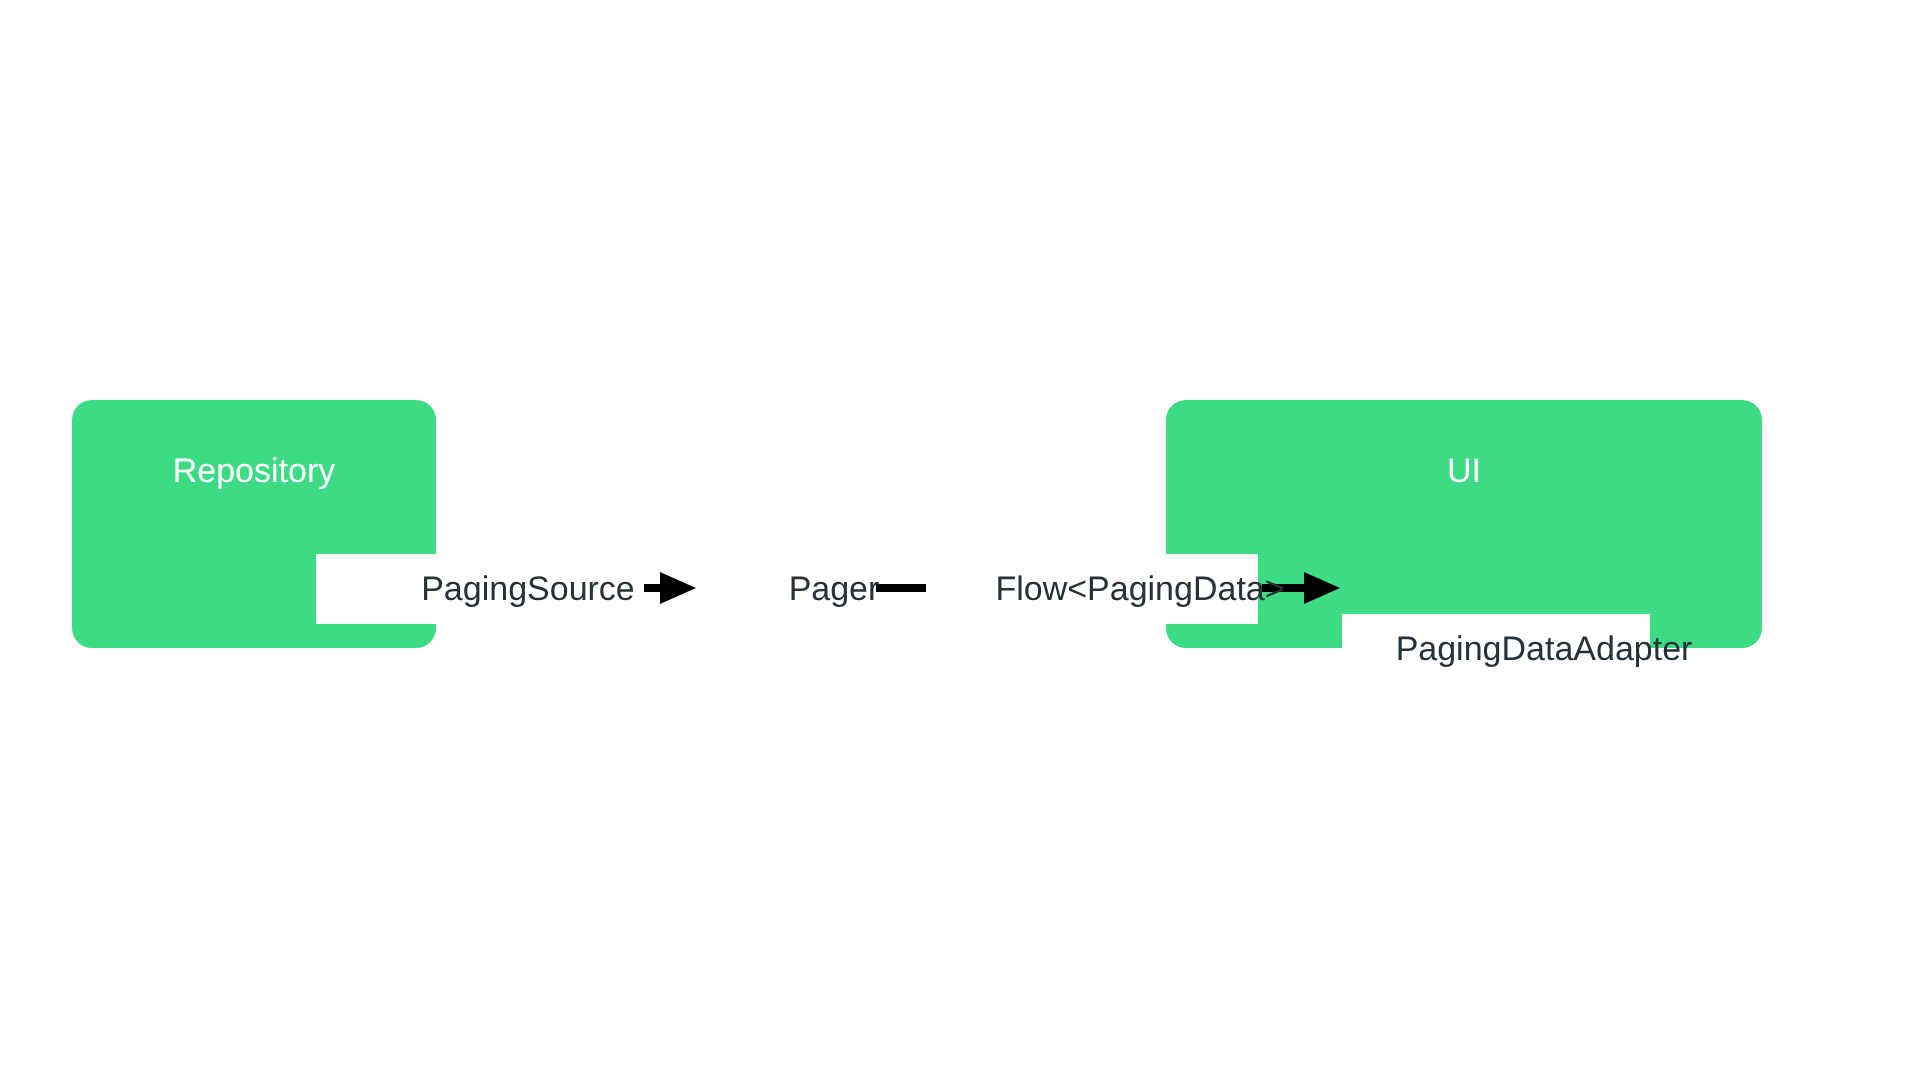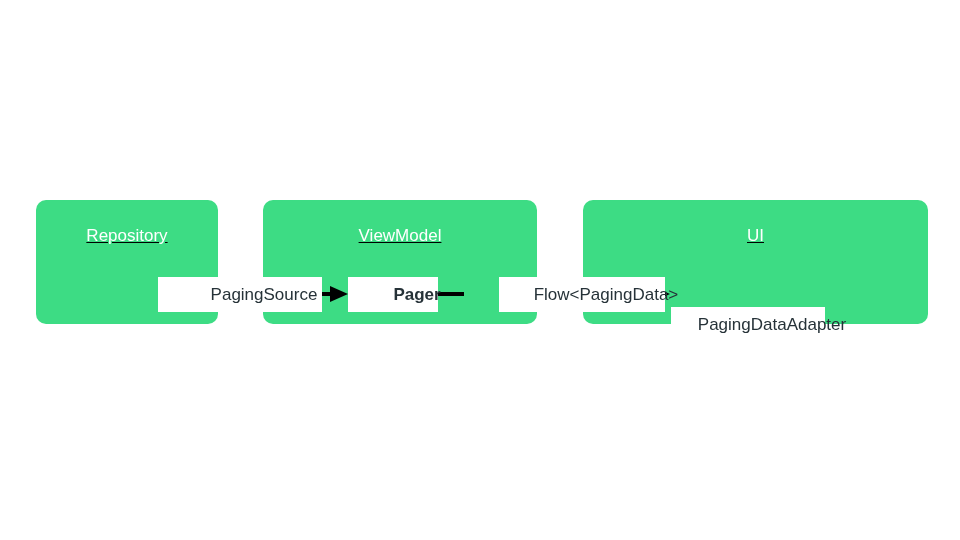--- a/index.html
+++ b/index.html
@@ -21,25 +21,24 @@
     position: relative;
     width: 960px; height: 540px;
   }
   .container-box {
     position: absolute;
     top: 200px;
     height: 124px;
     background: var(--green);
     border-radius: 10px;
     z-index: 1;
-    text-decoration: underline;
   }
   #box-repository { left: 36px;  width: 182px; }
   #box-viewmodel  { left: 263px; width: 274px; }
-  #box-ui         { left: 583px; width: 345px; }
+  #box-ui         { left: 583px; width: 298px; }
   .container-title {
     margin-top: 26px;
     text-align: center;
     color: var(--title-light);
     font-size: 17px;
     line-height: 20px;
   }
   .node {
     position: absolute;
     top: 277px;
@@ -48,22 +47,22 @@
     color: var(--text-dark);
     font-size: 17px;
     display: flex;
     align-items: center;
     justify-content: center;
     white-space: nowrap;
     z-index: 3;
     padding-left: 48px;
   }
   #node-paging-source { left: 158px; width: 164px; }
-  #node-pager         { left: 348px; width: 90px; font-weight: bold;  }
-  #node-flow          { left: 463px; width: 166px; margin-left: 36px; }
+  #node-pager         { left: 348px; width: 90px;  }
+  #node-flow          { left: 463px; width: 166px; }
   #node-adapter       { left: 671px; width: 154px; margin-top: 30px; }
   .conn-line {
     position: absolute;
     top: 292px;
     height: 4px;
     background: var(--connector);
     z-index: 2;
   }
   #c1-line { left: 318px; width: 14px; }
   #c2-line { left: 437px; width: 27px; }
@@ -82,23 +81,20 @@
 </style>
 </head>
 <body>
 
 <div class="canvas">
 
   <div class="container-box" id="box-repository">
     <div class="container-title">Repository</div>
   </div>
 
-  <div class="container-box" id="box-viewmodel">
-    <div class="container-title">ViewModel</div>
-  </div>
 
   <div class="container-box" id="box-ui">
     <div class="container-title">UI</div>
   </div>
 
   <div class="node" id="node-paging-source">PagingSource</div>
 
   <div class="node" id="node-pager">Pager</div>
 
   <div class="node" id="node-flow">Flow&lt;PagingData&gt;</div>

